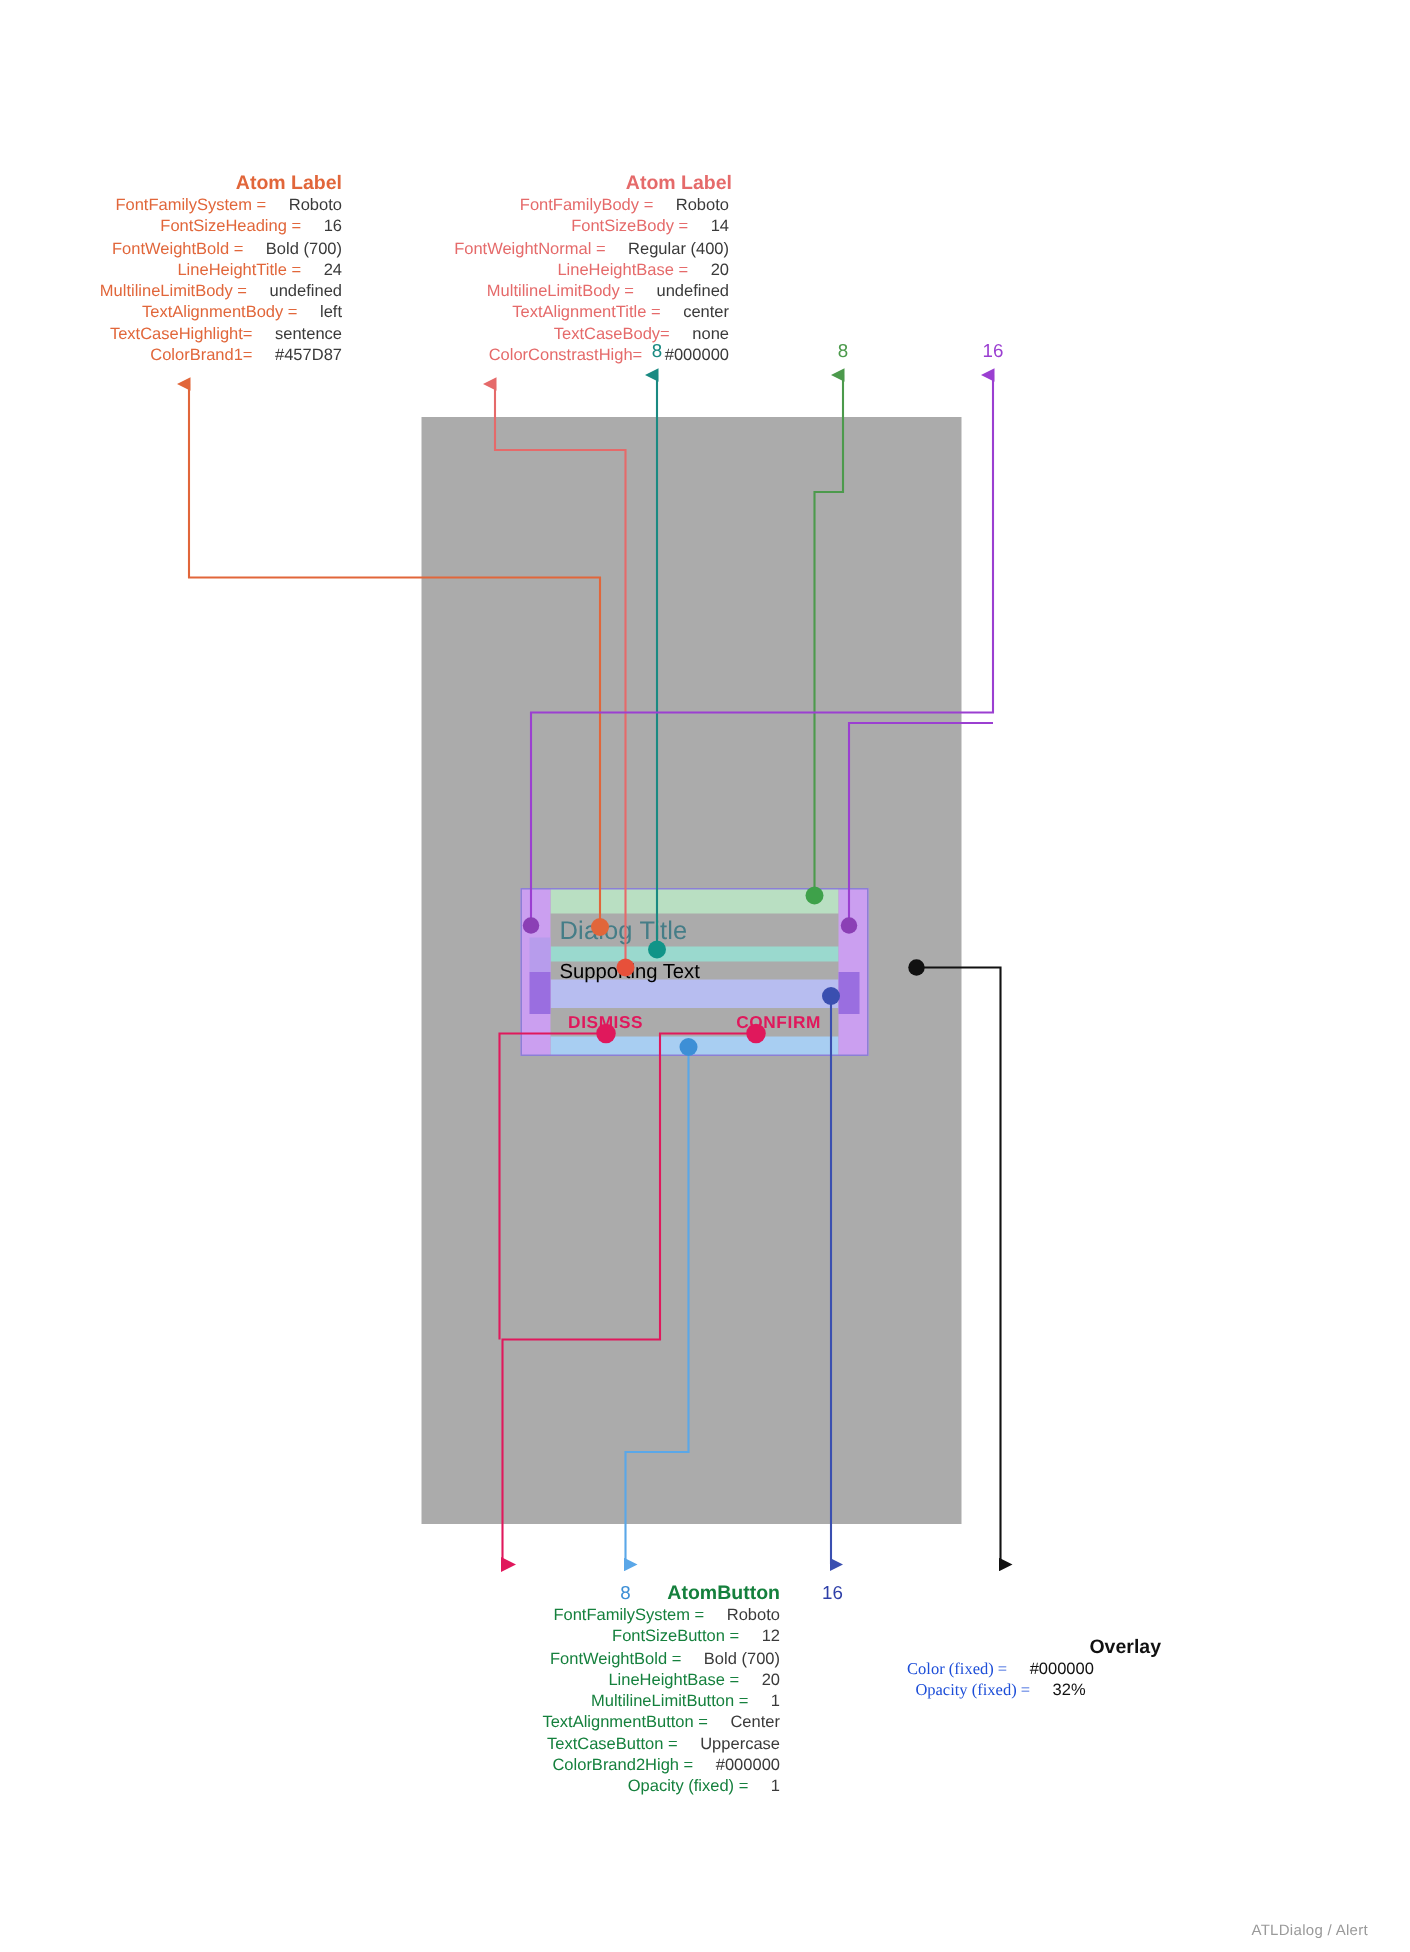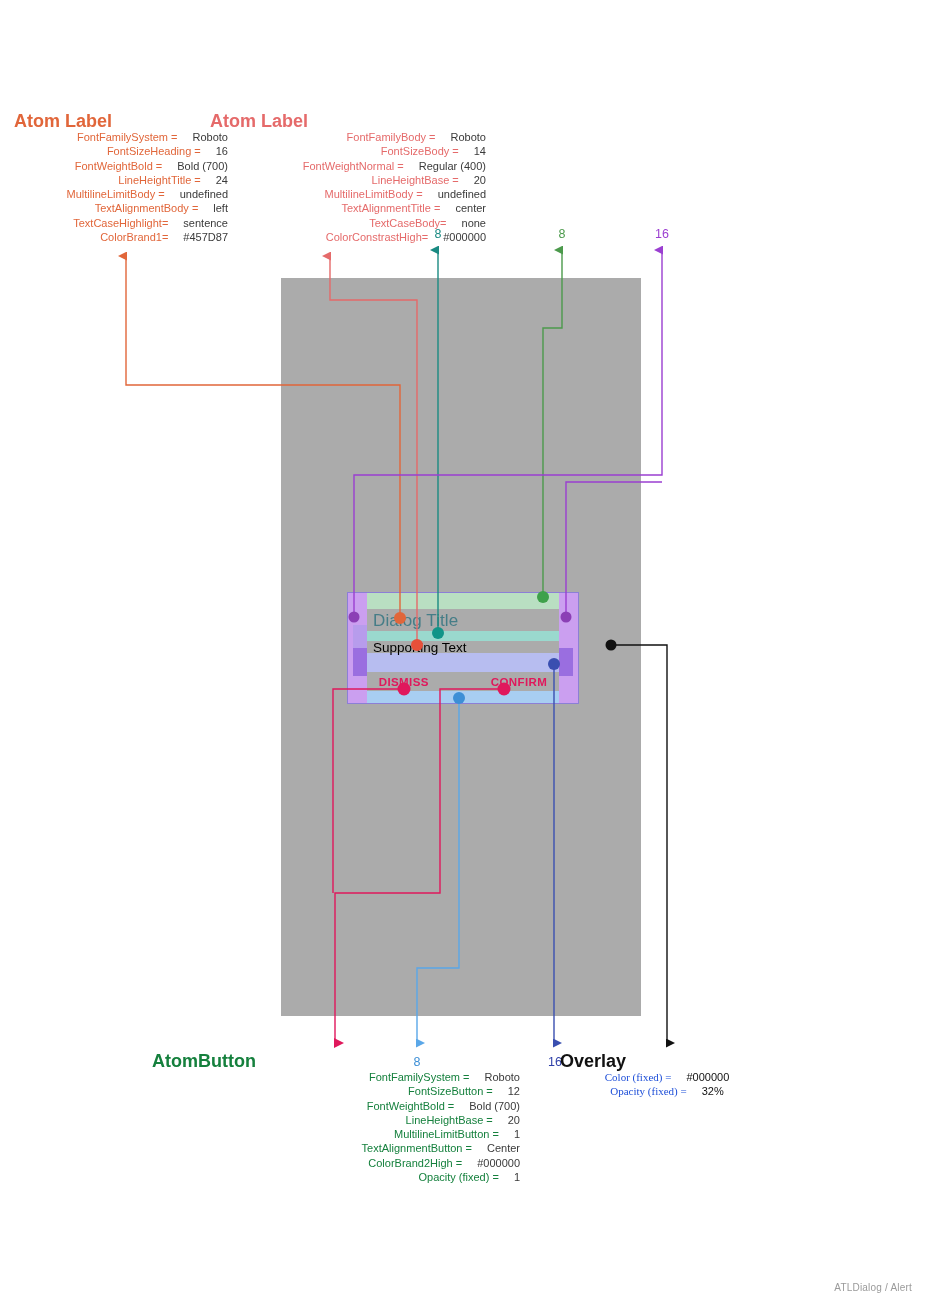--- a/index.html
+++ b/index.html
@@ -7,21 +7,21 @@
     width:940px;height:1301px;position:relative;overflow:hidden;
     font-family:"Liberation Sans","DejaVu Sans",sans-serif;
     -webkit-font-smoothing:antialiased;
   }
   .stage{position:absolute;inset:0;}
   svg.wires{position:absolute;left:0;top:0;width:940px;height:1301px;overflow:visible;}
 
   
   .anno{position:absolute;}
   .anno .anno-title{
-    font-weight:bold;font-size:18px;text-align:left;line-height:15px;
+    font-weight:bold;font-size:13px;text-align:right;line-height:15px;
     margin-bottom:1px;
   }
   .anno .rows{display:block;}
   .anno .row{
     font-size:11px;line-height:14.3px;white-space:nowrap;
     display:flex;justify-content:flex-end;
   }
   .anno .row .k{text-align:right;}
   .anno .row .v{color:#3a3a3a;margin-left:15px;text-align:left;}
   .anno.center .row{justify-content:center;}
@@ -35,21 +35,21 @@
   #anno-label-body .anno-title,#anno-label-body .row .k{color:#E56A6A;}
   #anno-label-body .anno-title{margin-right:-2px;}
   #anno-label-body .row{padding-right:-2px;}
 
   #anno-button{left:152px;top:1054px;width:368px;}
   #anno-button .anno-title,#anno-button .row .k{color:#15803d;}
   #anno-button .anno-title{margin-right:0;}
   #anno-button .row{padding-right:0;}
 
   #anno-overlay{left:560px;top:1054px;width:214px;text-align:center;}
-  #anno-overlay .anno-title{color:#111111;}
+  #anno-overlay .anno-title{color:#111111;margin-top:36px;}
   #anno-overlay .row{justify-content:center;color:#111111;}
   #anno-overlay .row .k{color:#1d4ed8;font-family:Liberation Serif, serif;}
   #anno-overlay .row .v{color:#111111;}
 
   
   .tick-num{position:absolute;font-size:12.5px;line-height:13px;text-align:center;width:26px;}
 
   
   .scrim{position:absolute;left:281px;top:278px;width:360px;height:738px;background:#ababab;}
 
@@ -286,20 +286,24 @@
         </div>
       <div class="row">
           <span class="k">MultilineLimitButton =</span>
           <span class="v">1</span>
         </div>
       <div class="row">
           <span class="k">TextAlignmentButton =</span>
           <span class="v">Center</span>
         </div>
       <div class="row">
+          <span class="k">TextCaseButton =</span>
+          <span class="v">Uppercase</span>
+        </div>
+      <div class="row">
           <span class="k">ColorBrand2High =</span>
           <span class="v">#000000</span>
         </div>
       <div class="row">
           <span class="k">Opacity (fixed) =</span>
           <span class="v">1</span>
         </div>
     </div>
   </div>
 

